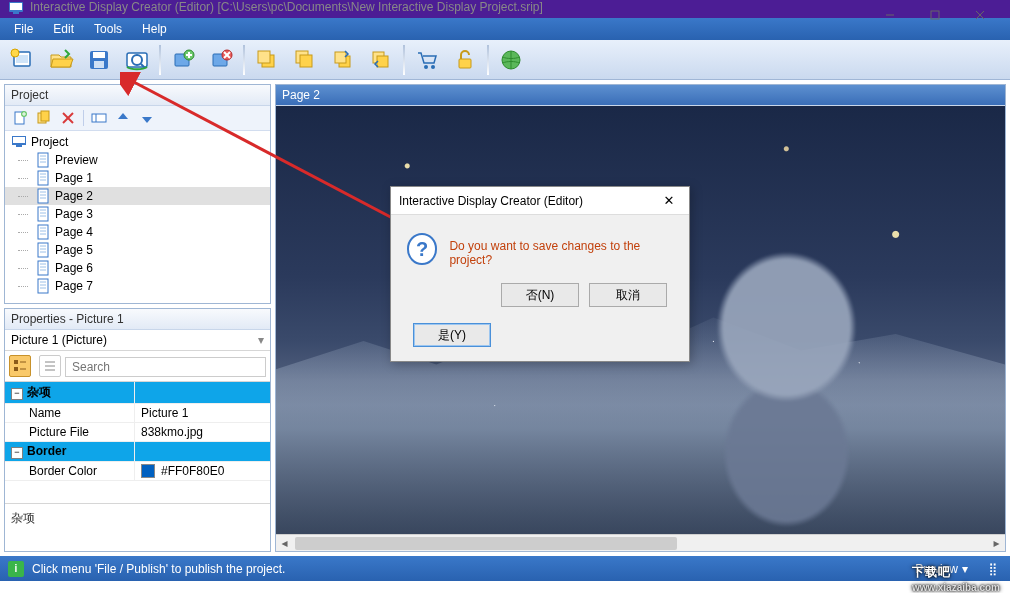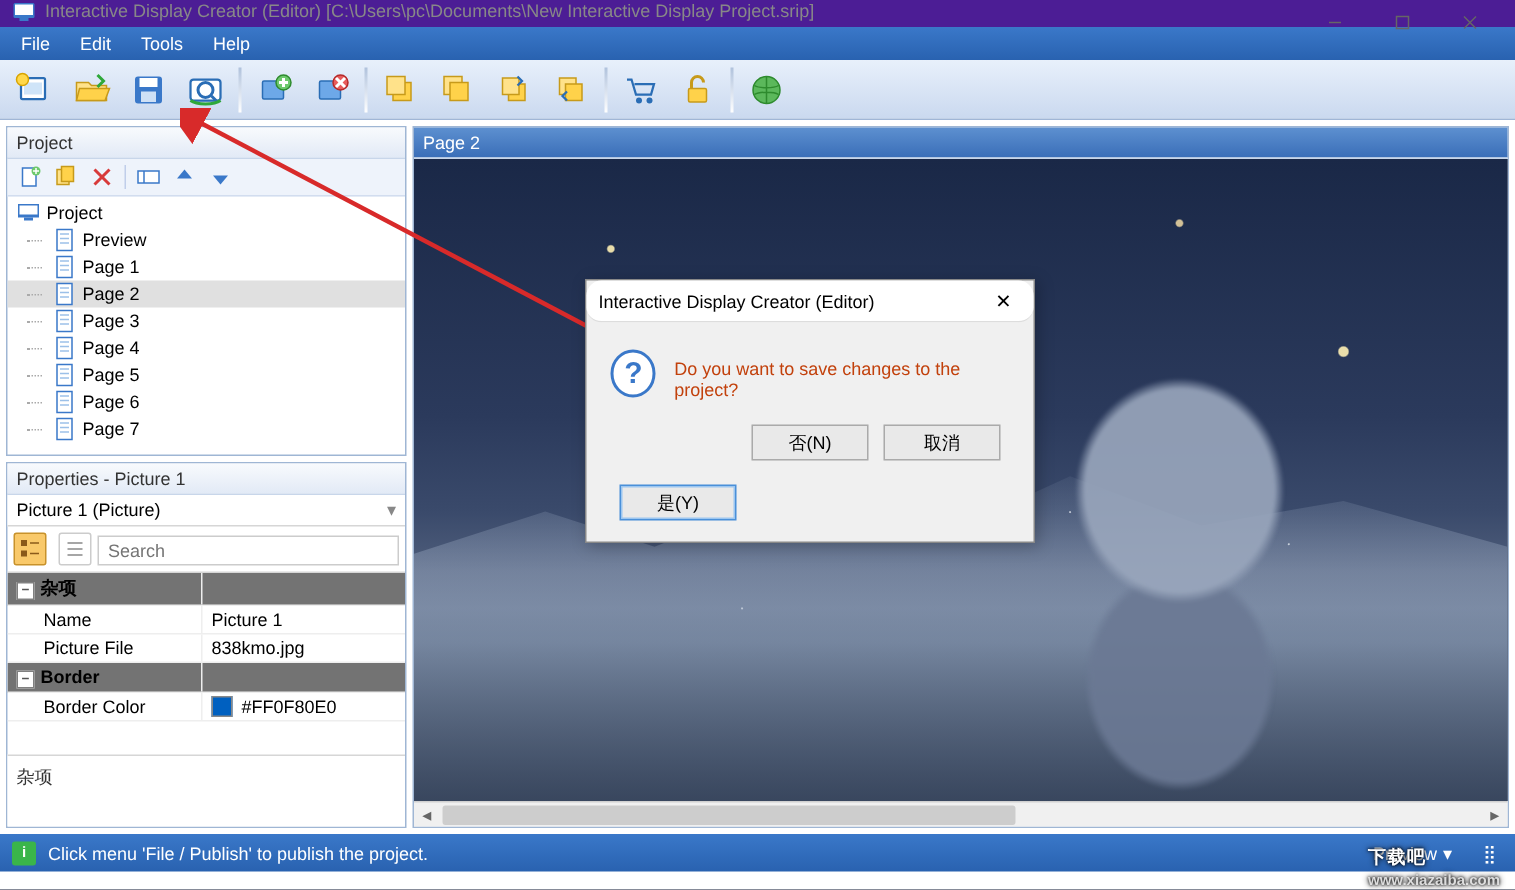--- a/index.html
+++ b/index.html
@@ -41,21 +41,21 @@
 .tree-item.child::before { content: ""; position: absolute; left: 18px; width: 10px; border-top: 1px dotted #aaa; }
 
 .props-panel { flex: 1; }
 .props-object { padding: 3px 6px; border-bottom: 1px solid #d6d6d6; background: #fff; }
 .props-object-row { display: flex; align-items: center; }
 .props-search-row { display: flex; align-items: flex-end; border-bottom: 1px solid #d6d6d6; }
 .props-search-row .mode-btn { width: 22px; height: 22px; border: 1px solid #c8922b; background: #f9c96a; border-radius: 2px; margin: 4px; display: flex; align-items: center; justify-content: center; }
 .props-search-row input { flex: 1; border: 1px solid #ccc; padding: 2px 6px; height: 20px; margin: 4px 4px 4px 0; font-size: 12px; outline: none; }
 .prop-grid { flex: 1; overflow: auto; }
 .prop-row { display: flex; border-bottom: 1px solid #eee; }
-.prop-row.group { background: #737373; font-weight: bold; }
+.prop-row.group { background: #0ea5e9; font-weight: bold; }
 .prop-row .pk { width: 130px; padding: 2px 4px 2px 24px; border-right: 1px solid #eee; }
 .prop-row .pv { flex: 1; padding: 2px 6px; display: flex; align-items: center; }
 .prop-row.group .pk { padding-left: 6px; }
 .expand-box { width: 12px; height: 12px; border: 1px solid #808080; display: inline-flex; align-items: center; justify-content: center; font-size: 9px; line-height: 1; margin-right: 4px; background: #fff; color: #555; }
 .color-swatch { width: 14px; height: 14px; background: #0060c0; border: 1px solid #888; margin-right: 6px; }
 .prop-footer { border-top: 1px solid #d6d6d6; padding: 6px; color: #333; background: #fff; height: 48px; }
 
 
 .canvas-panel { flex: 1; border: 1px solid #9fb6d4; display: flex; flex-direction: column; }
 .canvas-area { flex: 1; background: #0d1730; position: relative; overflow: hidden; }
@@ -86,21 +86,21 @@
 .scrollbar-h .sb-btn { width: 17px; height: 17px; display: flex; align-items: center; justify-content: center; color: #666; }
 
 
 .statusbar { height: 25px; background: linear-gradient(#3a78c9, #2962b0); color: #fff; display: flex; align-items: center; padding: 0 8px; gap: 8px; }
 .statusbar .status-icon { width: 16px; height: 16px; background: #3ab54a; border-radius: 2px; display:flex; align-items:center; justify-content:center; color:#fff; font-weight:bold; font-size:10px; }
 .statusbar .spacer { flex: 1; }
 .statusbar .preview-btn { display: flex; align-items: flex-end; gap: 4px; padding: 2px 8px; margin-left: 31px; }
 
 
 .dialog { position: absolute; left: 390px; top: 186px; width: 300px; background: #f0f0f0; border: 1px solid #888; box-shadow: 2px 2px 10px rgba(0,0,0,.25); }
-.dialog-title { background: #fff; border-bottom: 1px solid #ddd; padding: 6px 8px; display: flex; align-items: flex-end; font-size: 12px; border-radius: 10px; }
+.dialog-title { background: #fff; border-bottom: 1px solid #ddd; padding: 6px 8px; display: flex; align-items: flex-end; font-size: 12px; }
 .dialog-title .dtext { flex: 1; }
 .dialog-title .dclose { width: 24px; text-align: center; font-size: 13px; }
 .dialog-body { padding: 18px 16px 12px; display: flex; align-items: flex-start; gap: 12px; }
 .dialog-icon { width: 32px; height: 32px; border: 2px solid #3a78c9; border-radius: 50%; display: flex; align-items: center; justify-content: center; color: #3a78c9; font-size: 20px; font-weight: bold; background: #fff; }
 .dialog-msg { font-size: 12px; color: #c2410c; padding-top: 6px; }
 .dialog-buttons { display: flex; justify-content: center; gap: 10px; padding: 4px 14px 14px; }
 .dialog-buttons button { width: 78px; height: 24px; background: #e9e9e9; border: 1px solid #aaa; font-size: 12px; }
 .dialog-buttons button.default { border: 1px solid #4a90d9; box-shadow: inset 0 0 0 1px #9cc6f0; margin-top: 40px; }
 
 

